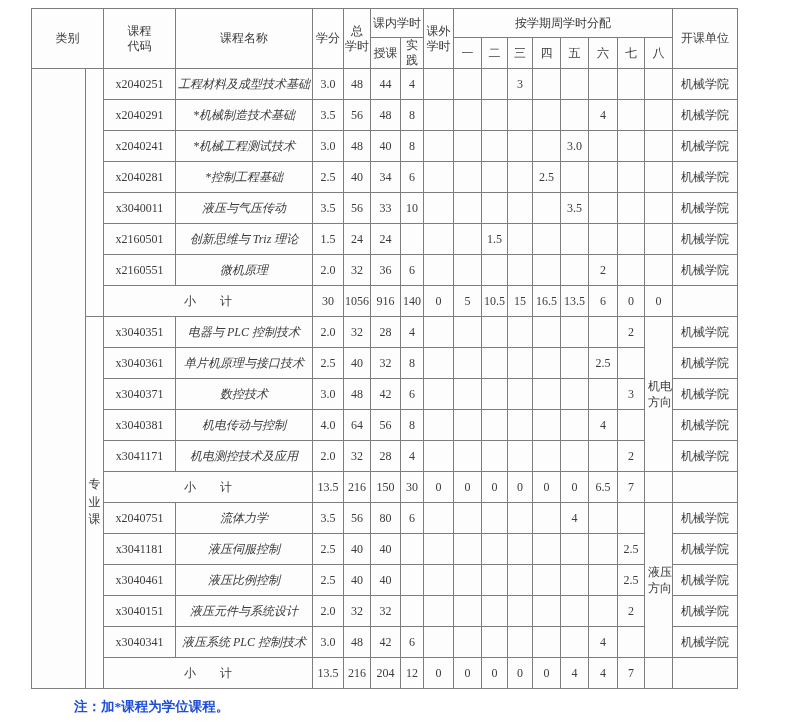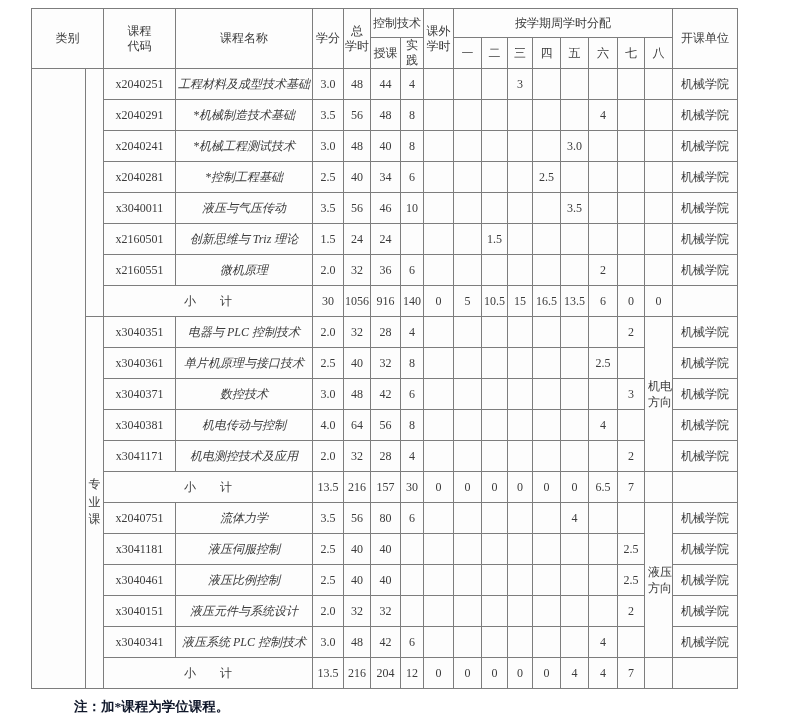--- a/index.html
+++ b/index.html
@@ -33,21 +33,21 @@
   thead tr.h1{height:29px;}
   thead tr.h2{height:28px;}
   tbody tr{height:31px;}
   th{white-space:pre-line;}
   td.name{text-align:left;padding-left:5px;font-style:italic;}
   .vcell div{width:16px;margin:16px auto;line-height:1.45;word-break:break-all;}
   .dircell div{width:30px;margin:0 auto;line-height:1.35;word-break:break-all;}
   .subtotal-label{letter-spacing:0;}
   .footnote{
     position:absolute;left:74px;top:698px;
-    font-size:13.5px;font-weight:600;color:#0f172a;
+    font-size:13.5px;font-weight:600;color:#1d4ed8;
     font-family:"Liberation Serif","DejaVu Serif",serif;
   }
 </style>
 </head>
 <body>
 
 <div class="page">
 
   <table class="cur">
     <colgroup>
@@ -72,21 +72,21 @@
     </colgroup>
     <thead>
       <tr class="h1">
         <th colspan="2" rowspan="2">类别</th>
         <th rowspan="2">课程
 代码</th>
         <th rowspan="2">课程名称</th>
         <th rowspan="2">学分</th>
         <th rowspan="2">总
 学时</th>
-        <th colspan="2">控制技术</th>
+        <th colspan="2">课内学时</th>
         <th rowspan="2">课外
 学时</th>
         <th colspan="8">按学期周学时分配</th>
         <th rowspan="2">开课单位</th>
       </tr>
       <tr class="h2">
         <th>授课</th>
         <th>实践</th>
         <th>一</th>
         <th>二</th>
@@ -171,21 +171,21 @@
           <td></td>
           <td></td>
           <td></td>
           <td>机械学院</td>
         </tr>
         <tr>
           <td>x3040011</td>
           <td class="name">液压与气压传动</td>
           <td>3.5</td>
           <td>56</td>
-          <td>46</td>
+          <td>33</td>
           <td>10</td>
           <td></td>
           <td></td>
           <td></td>
           <td></td>
           <td></td>
           <td>3.5</td>
           <td></td>
           <td></td>
           <td></td>
@@ -332,21 +332,21 @@
           <td></td>
           <td></td>
           <td></td>
           <td>2</td>
           <td>机械学院</td>
         </tr>
         <tr>
           <td class="subtotal-label" colspan="2">小　　计</td>
           <td>13.5</td>
           <td>216</td>
-          <td>157</td>
+          <td>150</td>
           <td>30</td>
           <td>0</td>
           <td>0</td>
           <td>0</td>
           <td>0</td>
           <td>0</td>
           <td>0</td>
           <td>6.5</td>
           <td>7</td>
           <td></td>

